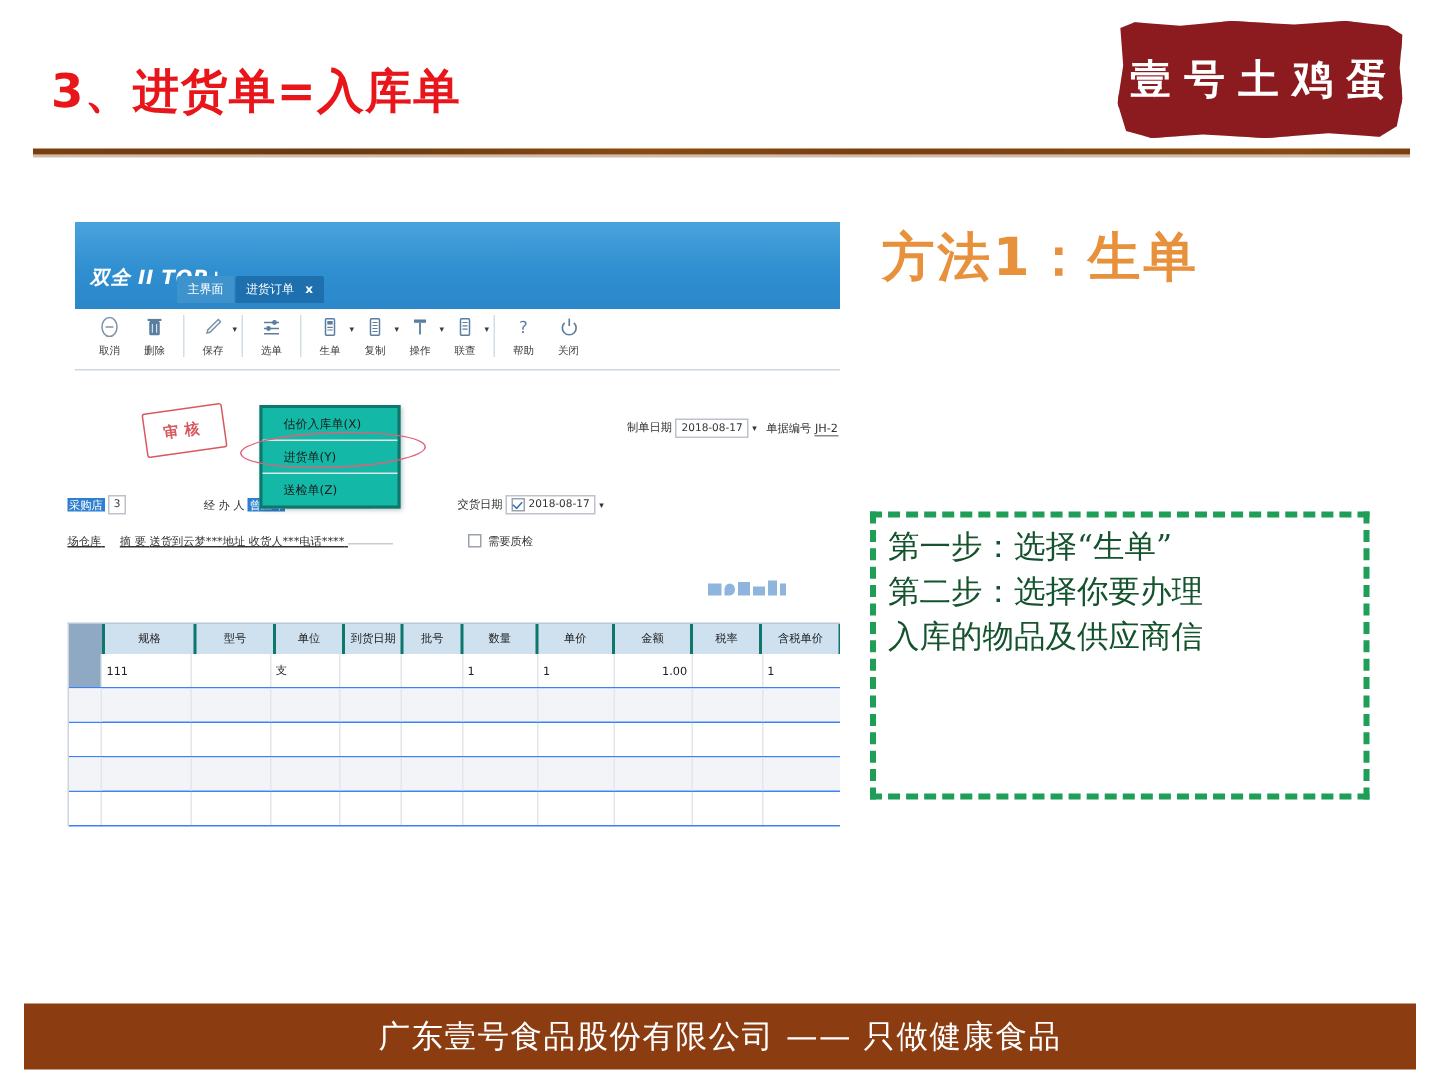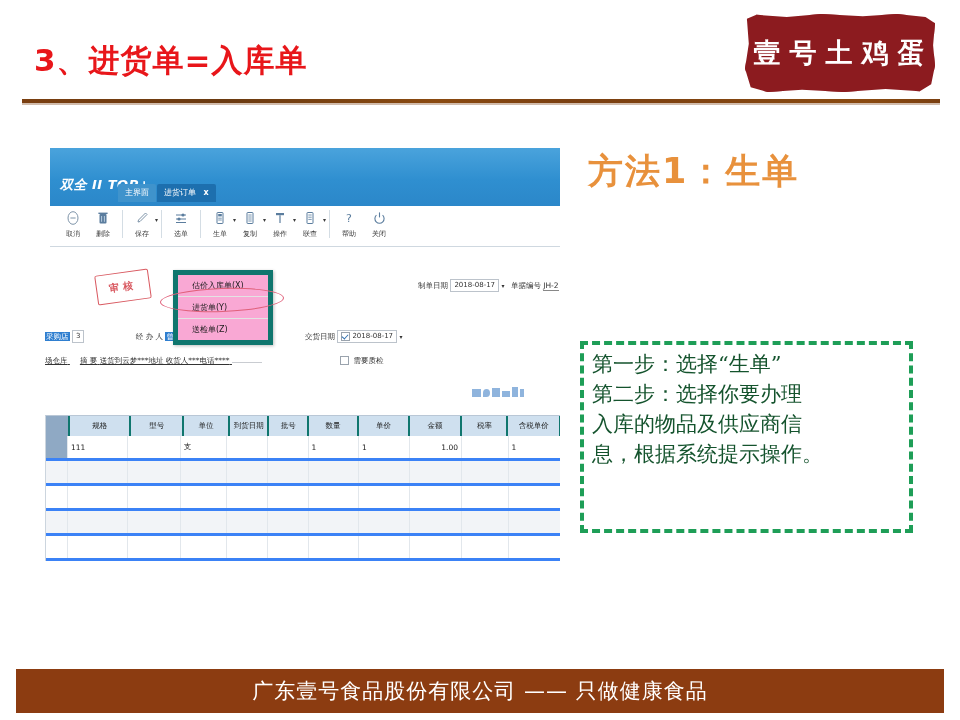--- a/index.html
+++ b/index.html
@@ -115,21 +115,21 @@
     width:30px;display:flex;flex-direction:column;align-items:center;
     position:relative;
   }
   .tb-ico{height:20px;display:flex;align-items:center;justify-content:center;color:#4e6e8e;}
   .tb-lbl{font-size:7px;color:#3c3c3c;white-space:nowrap;margin-top:1px;}
   .tb-caret{position:absolute;right:-1px;top:8px;font-size:6px;color:#3c3c3c;}
   .tb-sep{width:1px;height:28px;background:#d4dde4;margin:2px 4px 0;}
 
   .menu{
     position:absolute;left:133px;top:122px;width:90px;
-    background:#f9a8d4;border:5px solid #0f766e;
+    background:#14b8a6;border:2px solid #0f766e;
     box-shadow:1px 1px 3px rgba(0,0,0,.25);z-index:5;
   }
   .menu-item{
     padding:5px 4px 5px 14px;font-size:8px;color:#1a1a1a;
     border-bottom:1px solid #e3e3e3;white-space:nowrap;
   }
   .menu-item:last-child{border-bottom:none;}
   .menu-ellipse{
     position:absolute;left:120px;top:140px;width:122px;height:22px;
     border:1.6px solid #e0607a;border-radius:50%;
@@ -176,21 +176,21 @@
     font-size:7.5px;
   }
   .grid-head{
     display:flex;background:#cfe0ef;height:20px;align-items:center;
   }
   .grid-head div{
     text-align:left;border-right:2px solid #0f766e;height:100%;
     display:flex;align-items:center;justify-content:center;color:#1c1c1c;
     font-size:7.5px;
   }
-  .grid-row{display:flex;height:22px;border-bottom:3px solid #3b82f6;}
+  .grid-row{display:flex;height:22px;border-bottom:1px solid #3b82f6;}
   .grid-row div{
     border-right:1px solid #e2e7ec;height:100%;display:flex;align-items:center;
     padding:0 3px;box-sizing:border-box;font-size:7.5px;color:#222;
   }
   .grid-row.alt{background:#f2f4f7;}
   .grid-row.first div{border-bottom:none;}
   .c-sel{width:22px;background:#8fa9c4;flex:0 0 22px;}
   .c-sel-e{width:22px;flex:0 0 22px;background:#f2f4f7;}
   .num{justify-content:flex-end !important;}
 </style>
@@ -213,21 +213,20 @@
       <span>蛋</span>
     </div>
   </div>
 
   <div class="method-heading">方法1：生单</div>
 
   <div class="steps-box">
     <p>第一步：选择“生单”</p>
     <p>第二步：选择你要办理</p>
     <p>入库的物品及供应商信</p>
-    <p>息，根据系统提示操作。</p>
   </div>
 
   <div class="footer-bar">
     <div class="footer-text">广东壹号食品股份有限公司 —— 只做健康食品</div>
   </div>
 
   <div class="app">
 
     <div class="app-titlebar">
       <div class="app-brand">双全 II TOP+</div>
@@ -391,21 +390,21 @@
       <span style="font-size:6px;">▾</span>
     </div>
 
     <div class="field-row" style="left:5px;top:208px;text-decoration:underline;">
       <span class="f-label">场仓库</span>
       <span class="f-label" style="margin-left:10px;">摘    要</span>
       <span class="f-val">送货到云梦***地址 收货人***电话****</span>
       <span style="display:inline-block;width:30px;border-bottom:1px solid #c9ccd1;"></span>
     </div>
 
-    <div class="field-row" style="left:272px;top:208px;margin-left:28px;">
+    <div class="field-row" style="left:272px;top:208px;">
       <span class="chk"></span>
       <span class="f-label">需要质检</span>
     </div>
 
     <div class="mini-icons">
       <i style="width:9px;height:8px;"></i>
       <i style="width:7px;height:8px;border-radius:50% 50% 50% 0;"></i>
       <i style="width:8px;height:9px;"></i>
       <i style="width:8px;height:6px;"></i>
       <i style="width:6px;height:10px;"></i>

